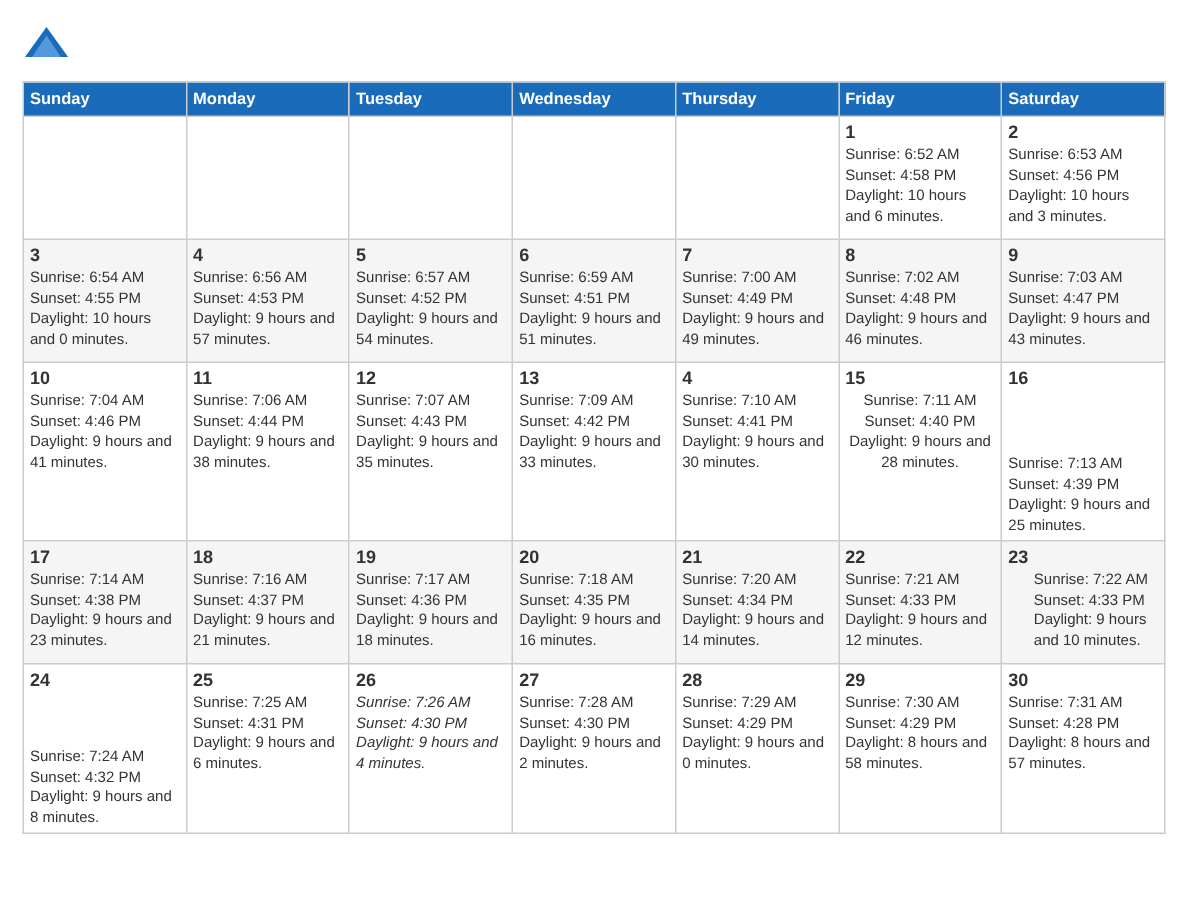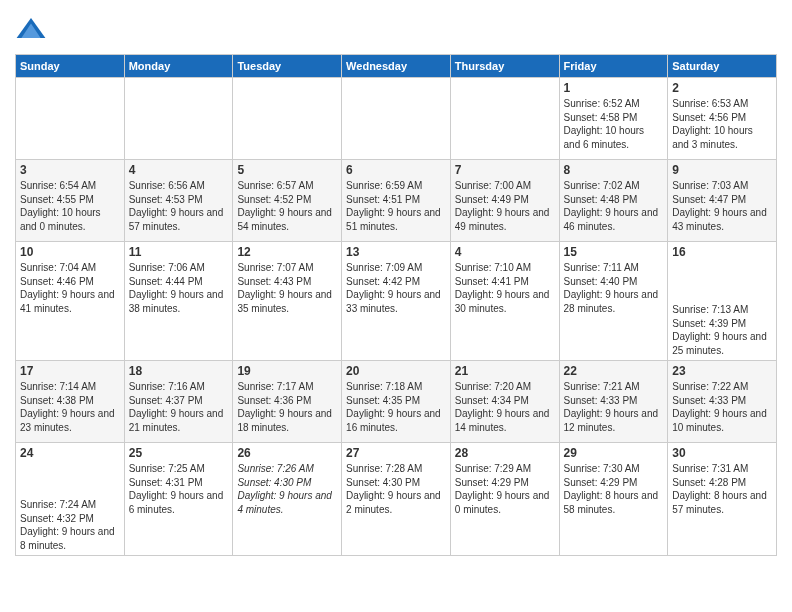--- a/index.html
+++ b/index.html
@@ -224,21 +224,21 @@
 Daylight: 9 hours and 33 minutes.</div>
           </td>
           <td>
             <span class="day-number">4</span>
             <div class="day-info" style="white-space: pre-line;">Sunrise: 7:10 AM
 Sunset: 4:41 PM
 Daylight: 9 hours and 30 minutes.</div>
           </td>
           <td>
             <span class="day-number">15</span>
-            <div class="day-info" style="white-space: pre-line;">Sunrise: 7:11 AM
+            <div class="day-info" style="white-space: pre-line; text-align: center;">Sunrise: 7:11 AM
 Sunset: 4:40 PM
 Daylight: 9 hours and 28 minutes.</div>
           </td>
           <td>
             <span class="day-number">16</span>
             <div class="day-info" style="white-space: pre-line; margin-top: 44px;">Sunrise: 7:13 AM
 Sunset: 4:39 PM
 Daylight: 9 hours and 25 minutes.</div>
           </td>
         </tr>
@@ -274,21 +274,21 @@
 Daylight: 9 hours and 14 minutes.</div>
           </td>
           <td>
             <span class="day-number">22</span>
             <div class="day-info" style="white-space: pre-line;">Sunrise: 7:21 AM
 Sunset: 4:33 PM
 Daylight: 9 hours and 12 minutes.</div>
           </td>
           <td>
             <span class="day-number">23</span>
-            <div class="day-info" style="white-space: pre-line;">Sunrise: 7:22 AM
+            <div class="day-info" style="white-space: pre-line; margin-left: 17px;">Sunrise: 7:22 AM
 Sunset: 4:33 PM
 Daylight: 9 hours and 10 minutes.</div>
           </td>
         </tr>
         <tr>
           <td>
             <span class="day-number">24</span>
             <div class="day-info" style="white-space: pre-line; margin-top: 38px;">Sunrise: 7:24 AM
 Sunset: 4:32 PM
 Daylight: 9 hours and 8 minutes.</div>

